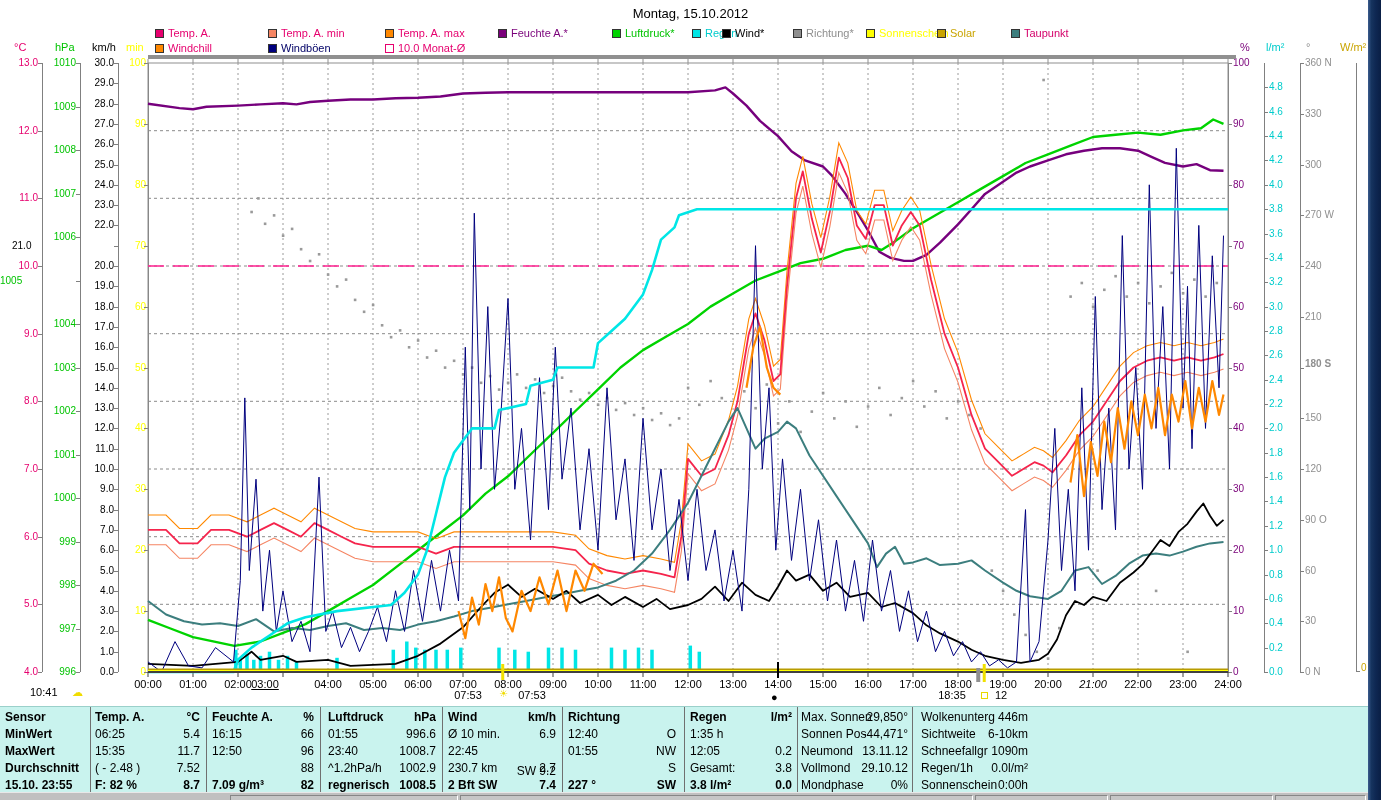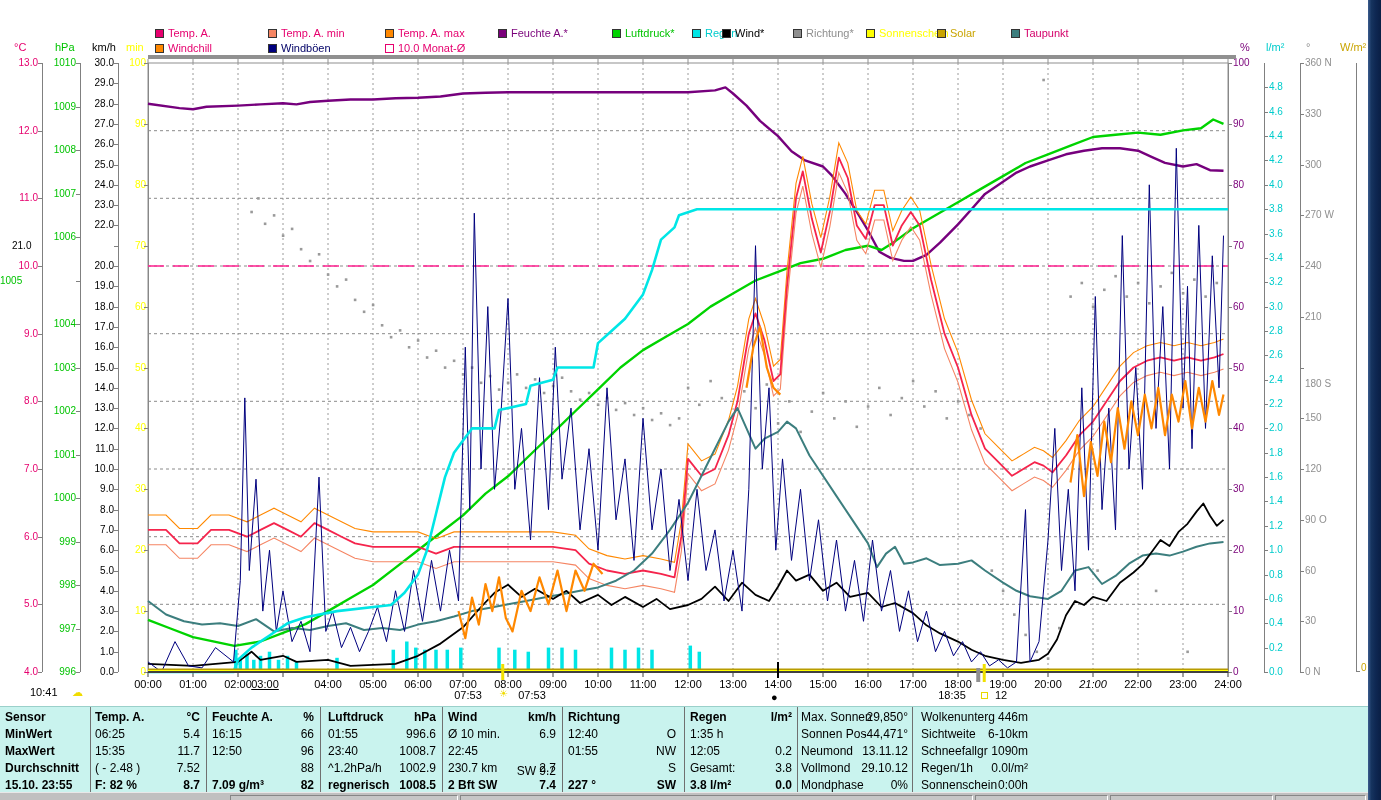--- a/index.html
+++ b/index.html
@@ -20,20 +20,21 @@
   .statusbar{position:absolute;left:0;top:792px;width:1368px;height:9px;background:#c0c0c0;border-top:1px solid #e8e8e8;}
   .sseg{position:absolute;top:2px;height:7px;border-top:1px solid #868686;border-left:1px solid #868686;border-bottom:1px solid #fff;border-right:1px solid #fff;background:#c6c6c6;}
   .rightedge{position:absolute;top:0;right:0;width:13px;height:800px;
     background:linear-gradient(90deg,#3b5c8e 0%,#16345f 25%,#0e2752 60%,#0a1f45 100%);}
   svg{position:absolute;left:0;top:0;}
 </style>
 </head>
 <body>
 
 <div class="window">
+  <div class="abs title">Montag, 15.10.2012</div>
   <div id="legend" class="abs" style="left:0;top:0;width:1381px;height:60px;">
       <div class="abs leg" style="left: 155px; top: 28px; color: rgb(230, 0, 110);"><span class="sw" style="background: rgb(230, 0, 110); border-color: rgb(51, 51, 51);"></span><span>Temp. A.</span></div>
       <div class="abs leg" style="left: 268px; top: 28px; color: rgb(230, 0, 110);"><span class="sw" style="background: rgb(245, 133, 99); border-color: rgb(51, 51, 51);"></span><span>Temp. A. min</span></div>
       <div class="abs leg" style="left: 385px; top: 28px; color: rgb(230, 0, 110);"><span class="sw" style="background: rgb(255, 136, 0); border-color: rgb(51, 51, 51);"></span><span>Temp. A. max</span></div>
       <div class="abs leg" style="left: 498px; top: 28px; color: rgb(122, 0, 122);"><span class="sw" style="background: rgb(122, 0, 122); border-color: rgb(51, 51, 51);"></span><span>Feuchte A.*</span></div>
       <div class="abs leg" style="left: 612px; top: 28px; color: rgb(0, 195, 0);"><span class="sw" style="background: rgb(0, 211, 0); border-color: rgb(51, 51, 51);"></span><span>Luftdruck*</span></div>
       <div class="abs leg" style="left: 692px; top: 28px; color: rgb(0, 204, 204);"><span class="sw" style="background: rgb(0, 230, 230); border-color: rgb(51, 51, 51);"></span><span>Regen</span></div>
       <div class="abs leg" style="left: 722px; top: 28px; color: rgb(0, 0, 0);"><span class="sw" style="background: rgb(0, 0, 0); border-color: rgb(51, 51, 51);"></span><span>Wind*</span></div>
       <div class="abs leg" style="left: 793px; top: 28px; color: rgb(143, 143, 143);"><span class="sw" style="background: rgb(143, 143, 143); border-color: rgb(51, 51, 51);"></span><span>Richtung*</span></div>
       <div class="abs leg" style="left: 866px; top: 28px; color: rgb(255, 255, 0);"><span class="sw" style="background: rgb(255, 255, 0); border-color: rgb(51, 51, 51);"></span><span>Sonnenschein</span></div>
@@ -269,21 +270,21 @@
       <div class="abs lbl" style="top: 108.75px; color: rgb(143, 143, 143); left: 1305px;">330</div>
       <div class="abs" style="left: 1300px; top: 114px; width: 4px; height: 1px; background: rgb(128, 128, 128);"></div>
       <div class="abs lbl" style="top: 159.5px; color: rgb(143, 143, 143); left: 1305px;">300</div>
       <div class="abs" style="left: 1300px; top: 165px; width: 4px; height: 1px; background: rgb(128, 128, 128);"></div>
       <div class="abs lbl" style="top: 210.25px; color: rgb(143, 143, 143); left: 1305px;">270 W</div>
       <div class="abs" style="left: 1300px; top: 215px; width: 4px; height: 1px; background: rgb(128, 128, 128);"></div>
       <div class="abs lbl" style="top: 261px; color: rgb(143, 143, 143); left: 1305px;">240</div>
       <div class="abs" style="left: 1300px; top: 266px; width: 4px; height: 1px; background: rgb(128, 128, 128);"></div>
       <div class="abs lbl" style="top: 311.75px; color: rgb(143, 143, 143); left: 1305px;">210</div>
       <div class="abs" style="left: 1300px; top: 317px; width: 4px; height: 1px; background: rgb(128, 128, 128);"></div>
-      <div class="abs lbl" style="top: 379px; color: rgb(143, 143, 143); left: 1305px;">180 S</div>
+      <div class="abs lbl" style="top: 359px; color: rgb(143, 143, 143); left: 1305px; font-weight: bold;">180 S</div>
       <div class="abs" style="left: 1300px; top: 368px; width: 4px; height: 1px; background: rgb(128, 128, 128);"></div>
       <div class="abs lbl" style="top: 413.25px; color: rgb(143, 143, 143); left: 1305px;">150</div>
       <div class="abs" style="left: 1300px; top: 418px; width: 4px; height: 1px; background: rgb(128, 128, 128);"></div>
       <div class="abs lbl" style="top: 464px; color: rgb(143, 143, 143); left: 1305px;">120</div>
       <div class="abs" style="left: 1300px; top: 469px; width: 4px; height: 1px; background: rgb(128, 128, 128);"></div>
       <div class="abs lbl" style="top: 514.75px; color: rgb(143, 143, 143); left: 1305px;">90 O</div>
       <div class="abs" style="left: 1300px; top: 520px; width: 4px; height: 1px; background: rgb(128, 128, 128);"></div>
       <div class="abs lbl" style="top: 565.5px; color: rgb(143, 143, 143); left: 1305px;">60</div>
       <div class="abs" style="left: 1300px; top: 571px; width: 4px; height: 1px; background: rgb(128, 128, 128);"></div>
       <div class="abs lbl" style="top: 616.25px; color: rgb(143, 143, 143); left: 1305px;">30</div>

